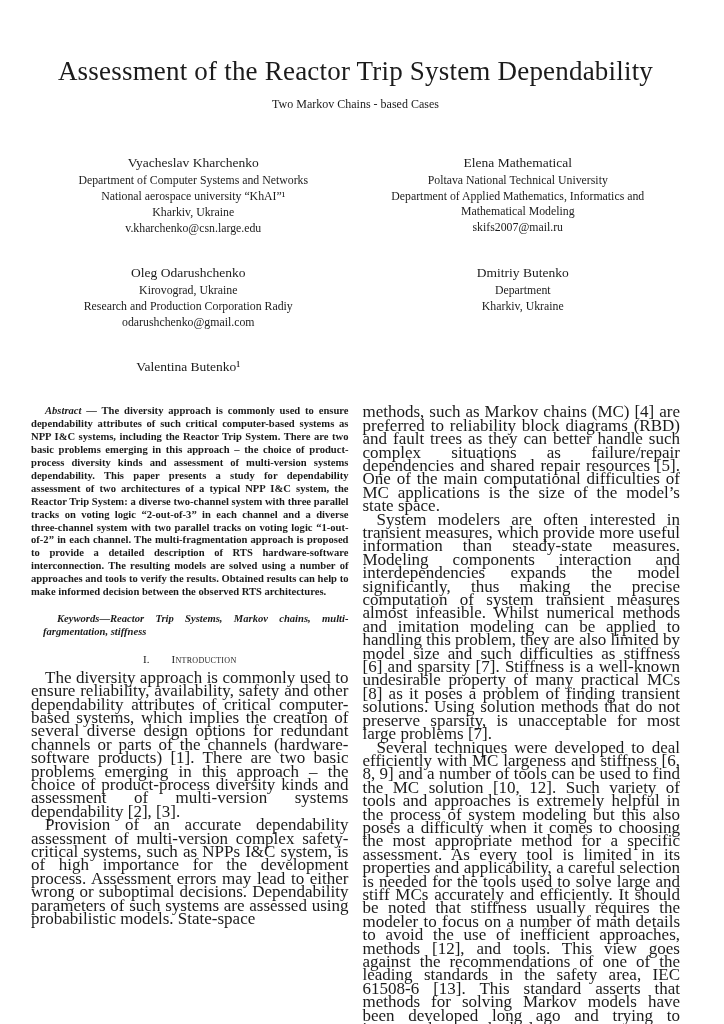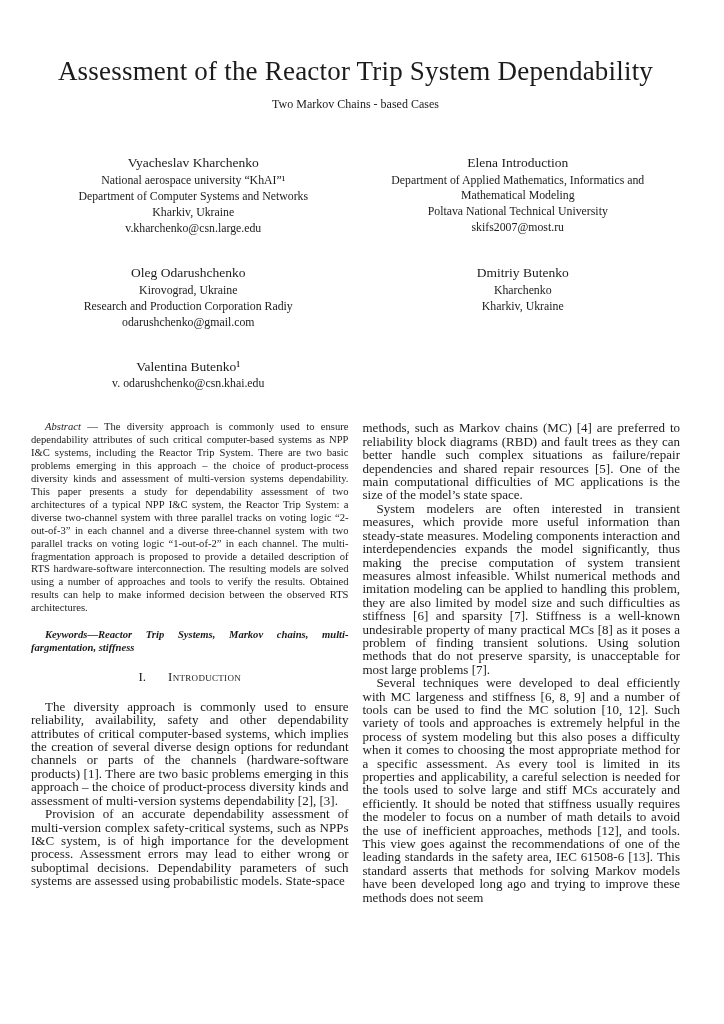--- a/index.html
+++ b/index.html
@@ -36,99 +36,98 @@
   .row-valentina { margin-top: 22px; font-family: Liberation Serif, serif; }
   
   .columns {
     display: flex;
     gap: 14px;
     padding: 0 31px;
     margin-top: 30px;
   }
   .col { width: 324px; box-sizing: border-box; }
   .body-par {
-    font-size: 13px;
+    font-size: 17px;
     line-height: 13.4px;
     text-align: justify;
     margin: 0;
     text-indent: 14px;
   }
   .no-indent { text-indent: 0; }
   .abstract-par {
     font-size: 10.6px;
     line-height: 12.9px;
-    font-weight: normal;
+    font-weight: bold;
     text-align: justify;
     margin: 0;
     text-indent: 14px;
   }
   .abstract-label { font-style: italic; }
   .keywords-par {
     font-size: 10.6px;
     line-height: 12.9px;
     font-weight: bold;
     font-style: italic;
     text-align: justify;
-    margin: 14px 0 0 0;
+    margin: 14px 0 0 12px;
     text-indent: 14px;
   }
   .section-heading {
     text-align: center;
-    font-size: 13px;
-    margin: 14px 0 15px 0;
+    font-size: 11px;
+    margin: 14px 0 6px 0;
   }
   .section-number { margin-right: 22px; }
   .section-title { font-variant: small-caps; letter-spacing: 0.3px; }
 </style>
 </head>
 <body>
 
 <div class="page">
 
   <div class="title-block">
     <div class="paper-title">Assessment of the Reactor Trip System Dependability</div>
     <div class="paper-subtitle">Two Markov Chains - based Cases</div>
   </div>
 
   <div class="authors">
 
     <div class="author-row">
       <div class="author-cell">
         <div class="author-name">Vyacheslav Kharchenko</div>
+        <div class="author-line">Department of Computer Systems and Networks</div>
         <div class="author-line">National aerospace university “KhAI”¹</div>
-        <div class="author-line">Department of Computer Systems and Networks</div>
         <div class="author-line">Kharkiv, Ukraine</div>
         <div class="author-line">v.kharchenko@csn.large.edu</div>
       </div>
       <div class="author-cell">
-        <div class="author-name">Elena Introduction</div>
+        <div class="author-name">Elena Mathematical</div>
+        <div class="author-line">Poltava National Technical University</div>
         <div class="author-line">Department of Applied Mathematics, Informatics and Mathematical Modeling</div>
-        <div class="author-line">Poltava National Technical University</div>
-        <div class="author-line">skifs2007@most.ru</div>
+        <div class="author-line">skifs2007@mail.ru</div>
       </div>
     </div>
 
     <div class="author-row">
       <div class="author-cell">
         <div class="author-name">Oleg Odarushchenko</div>
         <div class="author-line">Kirovograd, Ukraine</div>
         <div class="author-line">Research and Production Corporation Radiy</div>
         <div class="author-line">odarushchenko@gmail.com</div>
       </div>
       <div class="author-cell">
         <div class="author-name">Dmitriy Butenko</div>
-        <div class="author-line">Kharchenko</div>
+        <div class="author-line">Department</div>
         <div class="author-line">Kharkiv, Ukraine</div>
       </div>
     </div>
 
     <div class="author-row row-valentina">
       <div class="author-cell">
         <div class="author-name">Valentina Butenko¹</div>
-        <div class="author-line">v. odarushchenko@csn.khai.edu</div>
       </div>
       <div class="author-cell"></div>
     </div>
 
   </div>
 
   <div class="columns">
 
     <div class="col">
       <p class="abstract-par"><span class="abstract-label">Abstract</span><span> — The diversity approach is commonly used to ensure dependability attributes of such critical computer-based systems as NPP I&amp;C systems, including the Reactor Trip System. There are two basic problems emerging in this approach – the choice of product-process diversity kinds and assessment of multi-version systems dependability. This paper presents a study for dependability assessment of two architectures of a typical NPP I&amp;C system, the Reactor Trip System: a diverse two-channel system with three parallel tracks on voting logic “2-out-of-3” in each channel and a diverse three-channel system with two parallel tracks on voting logic “1-out-of-2” in each channel. The multi-fragmentation approach is proposed to provide a detailed description of RTS hardware-software interconnection. The resulting models are solved using a number of approaches and tools to verify the results. Obtained results can help to make informed decision between the observed RTS architectures.</span></p>

